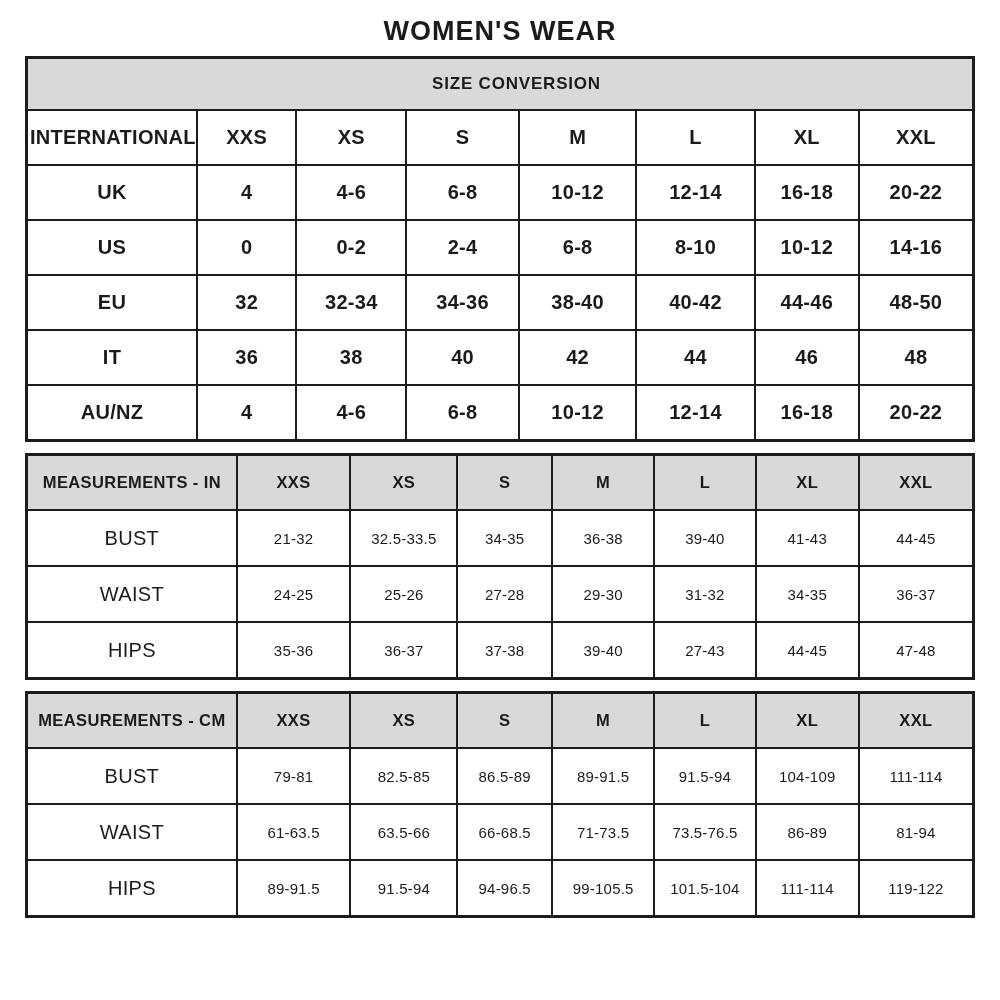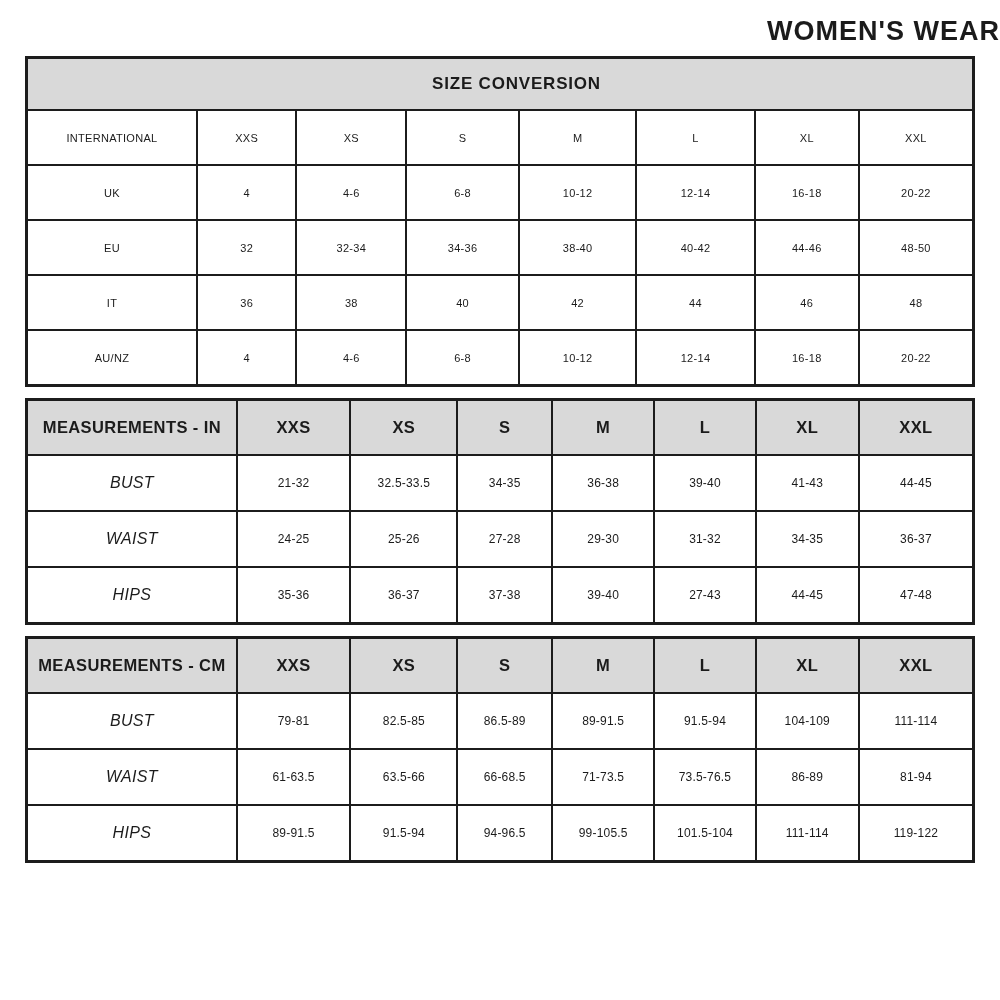--- a/index.html
+++ b/index.html
@@ -11,21 +11,21 @@
   html,body{margin:0;padding:0;}
   body{
     width:1000px;height:1000px;
     background:var(--bg);
     color:var(--text);
     font-family:"Liberation Sans", sans-serif;
     -webkit-font-smoothing:antialiased;
   }
   .page-title{
     margin:15px 0 9px 0;
-    text-align:right;
+    text-align:center;
     font-size:27px;
     font-weight:bold;
     letter-spacing:1px;
     line-height:1.2;
   }
   table{
     width:950px;
     margin:0 auto;
     border-collapse:collapse;
     table-layout:fixed;
@@ -44,36 +44,36 @@
     height:50px;
     background:var(--header-bg);
     font-weight:bold;
     font-size:17px;
     letter-spacing:0.8px;
     padding-left:35px;
   }
   .t-conversion tr.col-header td{height:53px;}
   .t-conversion td{
     height:53px;
-    font-size:11px;
+    font-size:20px;
     letter-spacing:0.3px;
-    font-weight:normal;
+    font-weight:bold;
   }
   
   .t-measure{margin-top:11px;}
   .t-measure thead th{
     height:53px;
     background:var(--header-bg);
     font-weight:bold;
     font-size:16.5px;
     letter-spacing:0.4px;
   }
   .t-measure tbody td{height:54px;}
-  .t-measure tbody td.label{font-size:16px;letter-spacing:0.3px;font-style:italic;}
-  .t-measure tbody td.value{font-size:12px;letter-spacing:0.2px;}
+  .t-measure tbody td.label{font-size:20px;letter-spacing:0.3px;}
+  .t-measure tbody td.value{font-size:15px;letter-spacing:0.2px;}
 </style>
 </head>
 <body>
 
 <div class="page-title">WOMEN'S WEAR</div>
 
 <table class="t-conversion">
   <colgroup>
     <col style="width:18.0%">
       <col style="width:10.5%">
@@ -102,20 +102,30 @@
   <tbody>
       <tr>
         <td class="label">UK</td>
         <td class="value">4</td>
         <td class="value">4-6</td>
         <td class="value">6-8</td>
         <td class="value">10-12</td>
         <td class="value">12-14</td>
         <td class="value">16-18</td>
         <td class="value">20-22</td>
+      </tr>
+      <tr>
+        <td class="label">US</td>
+        <td class="value">0</td>
+        <td class="value">0-2</td>
+        <td class="value">2-4</td>
+        <td class="value">6-8</td>
+        <td class="value">8-10</td>
+        <td class="value">10-12</td>
+        <td class="value">14-16</td>
       </tr>
       <tr>
         <td class="label">EU</td>
         <td class="value">32</td>
         <td class="value">32-34</td>
         <td class="value">34-36</td>
         <td class="value">38-40</td>
         <td class="value">40-42</td>
         <td class="value">44-46</td>
         <td class="value">48-50</td>

